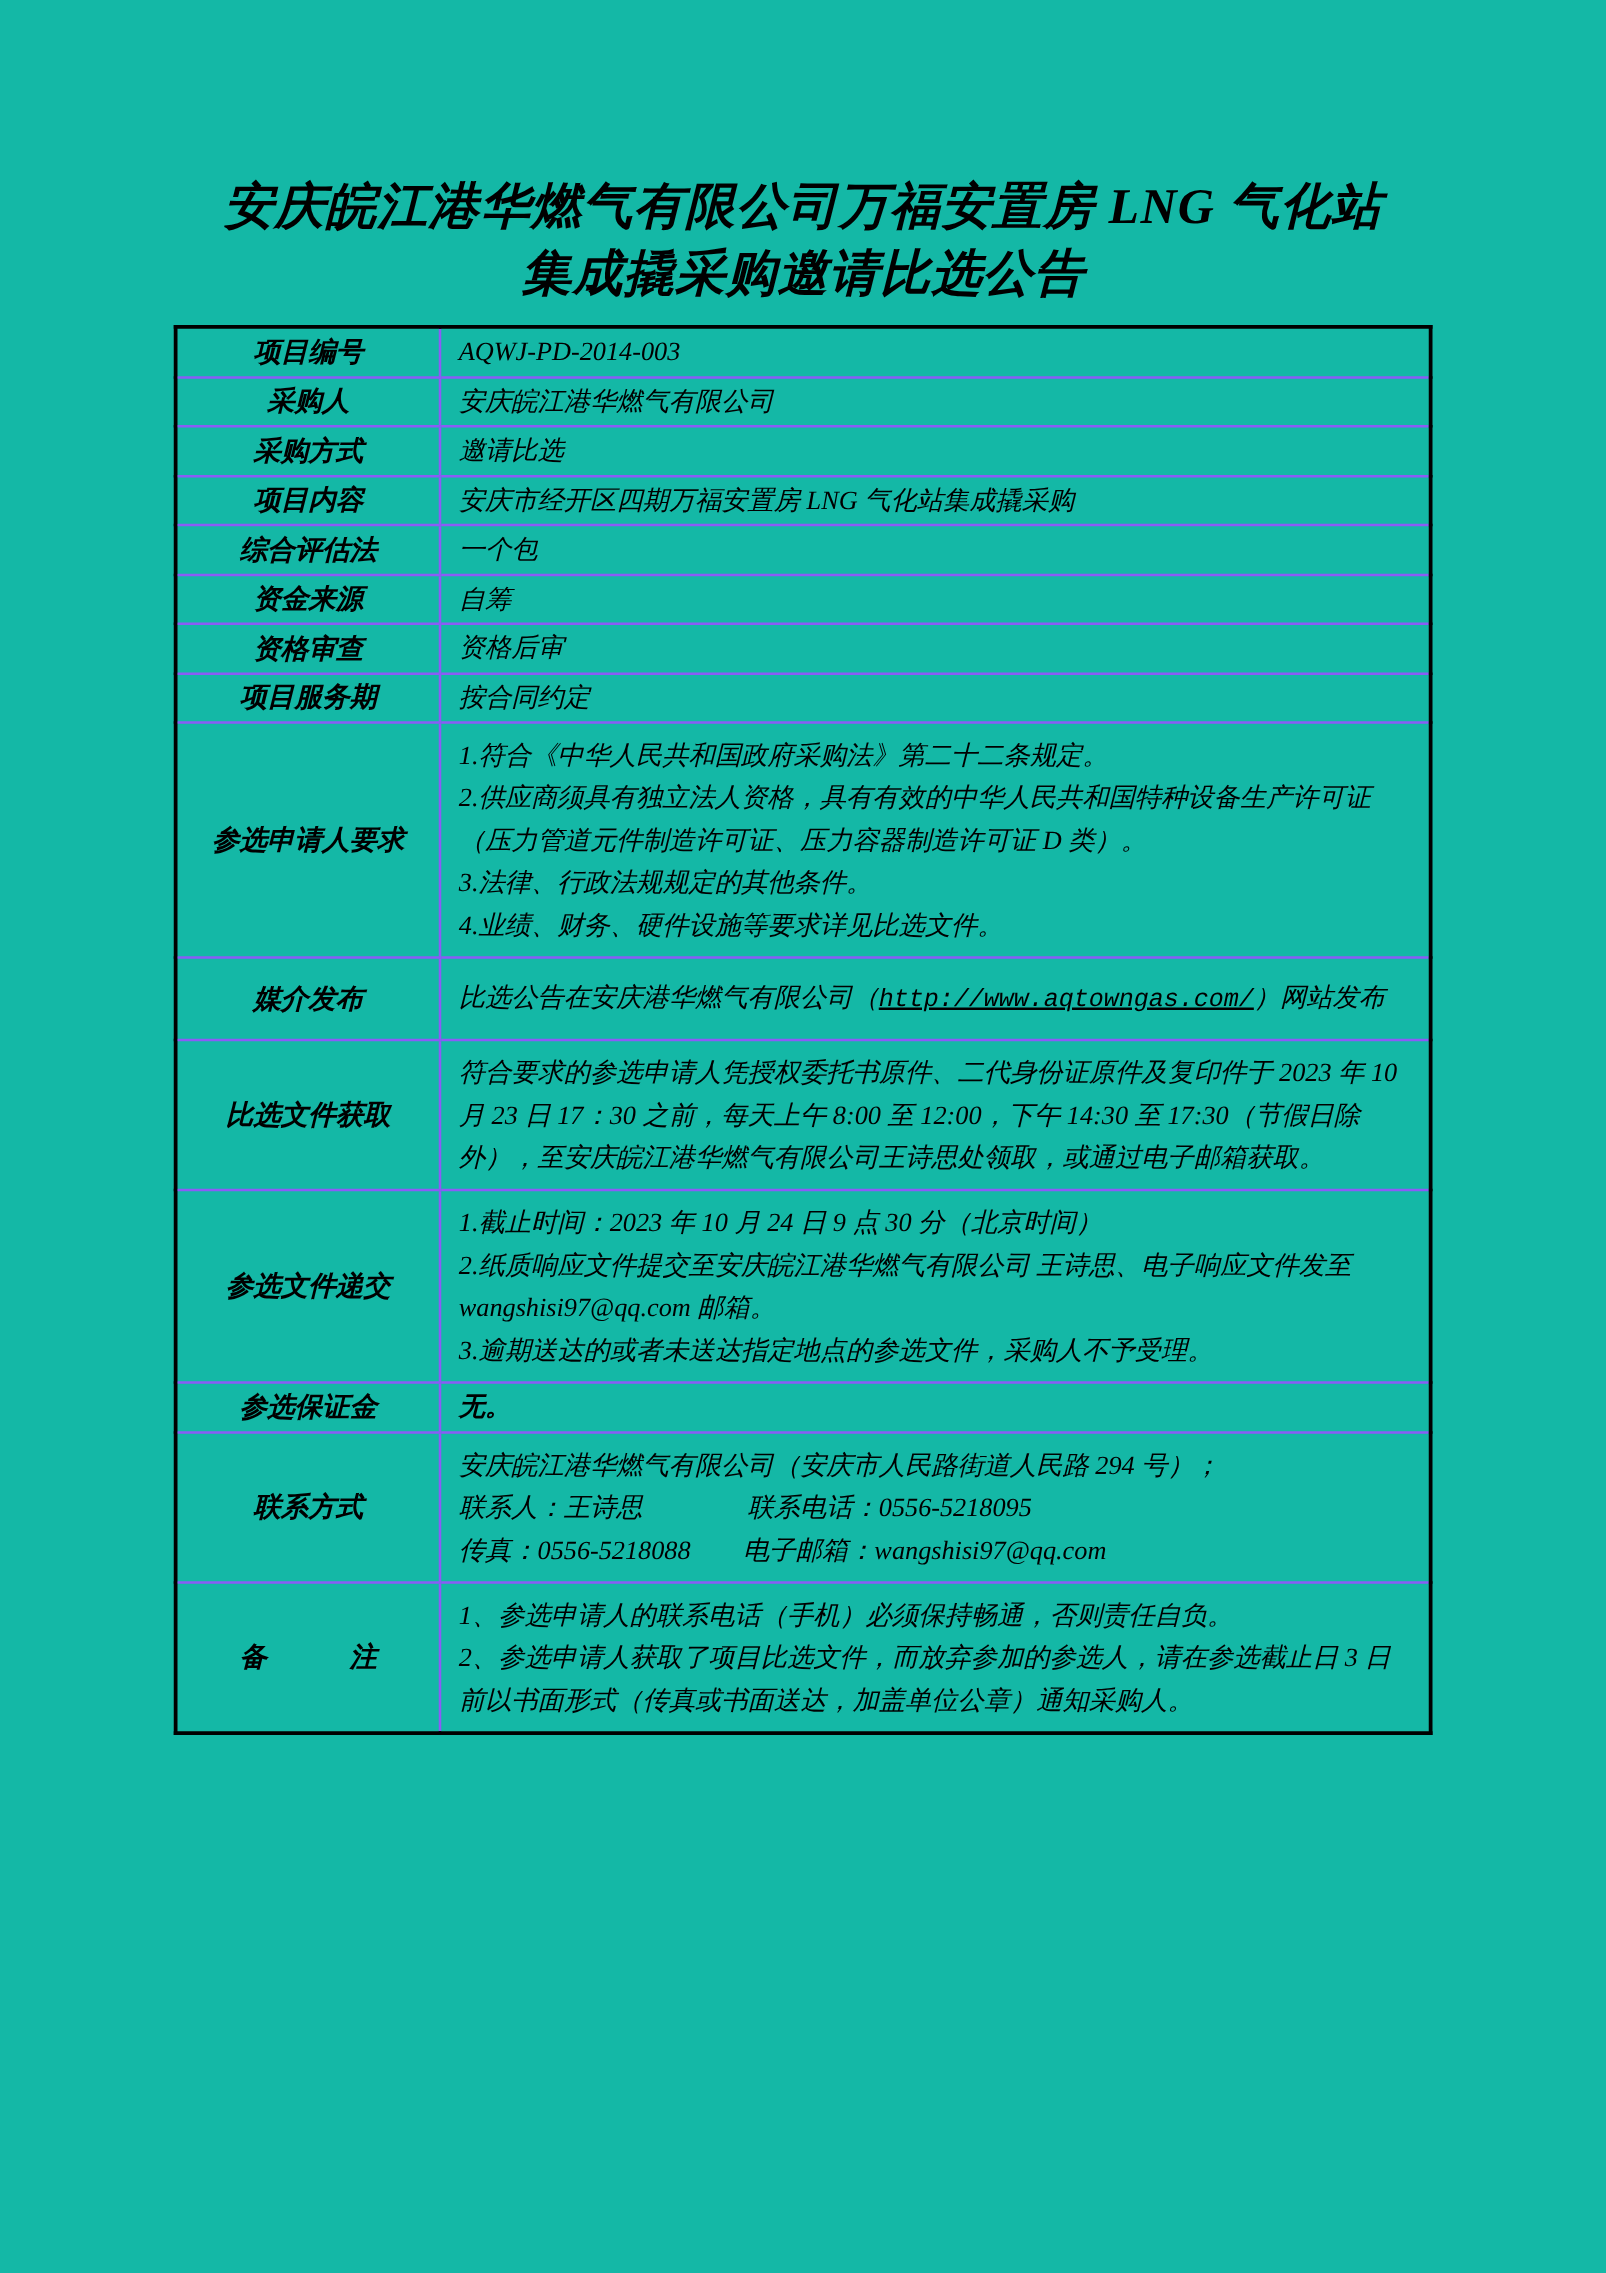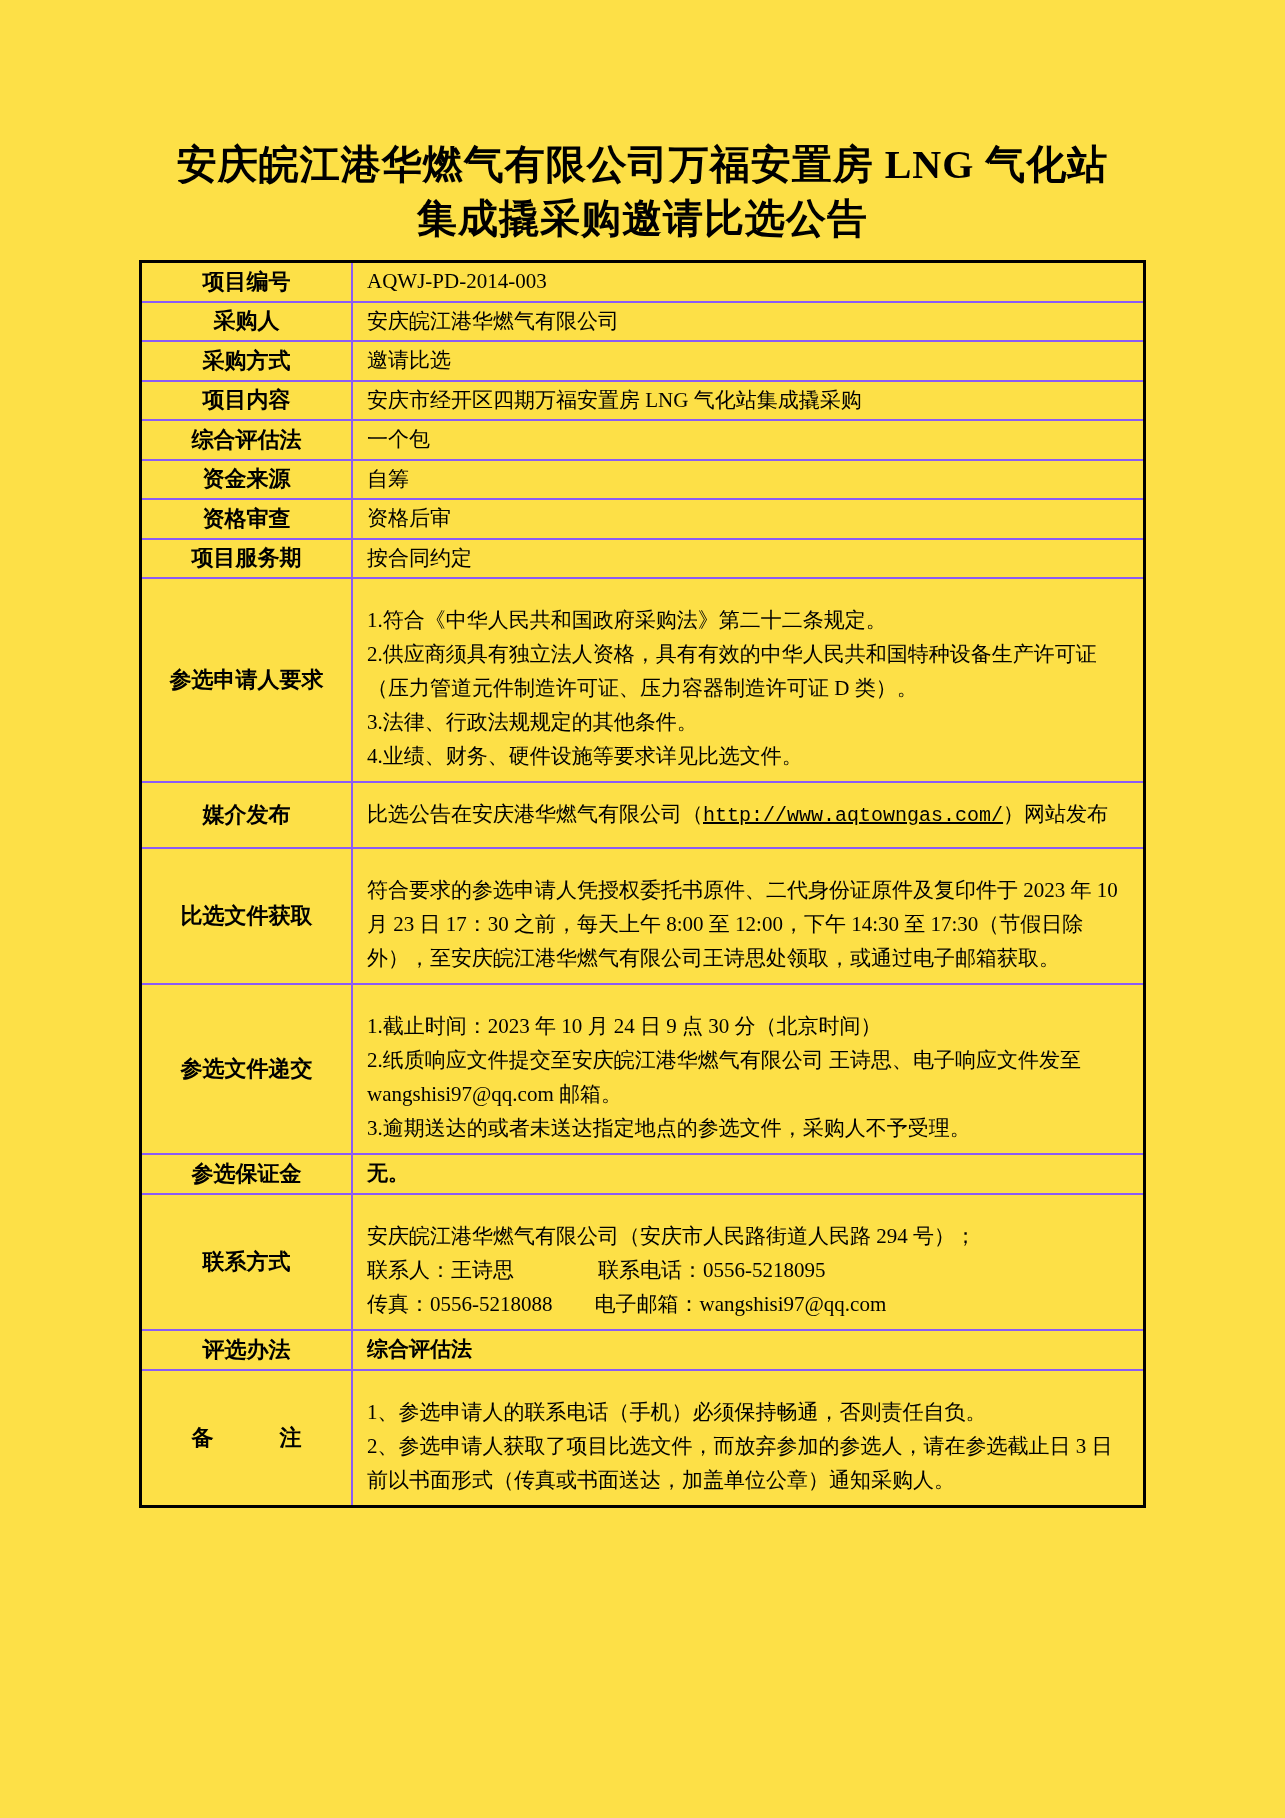--- a/index.html
+++ b/index.html
@@ -6,22 +6,23 @@
     margin: 0;
     padding: 0;
     background: #ffffff;
     color: #000000;
     font-family: "Liberation Serif", "DejaVu Serif", serif;
   }
   .page {
     position: relative;
     width: 1285px;
     height: 1818px;
-    background: #fde047;
+    background: #14b8a6;
     overflow: hidden;
+    font-style: italic;
   }
   .title-block {
     padding-top: 138px;
     text-align: center;
     font-weight: bold;
     font-size: 40px;
     line-height: 1.35;
     letter-spacing: 1px;
   }
   table.doc-table {
@@ -45,21 +46,21 @@
     line-height: 1.45;
   }
   td.value-cell {
     font-size: 21px;
     padding: 3px 14px;
     line-height: 1.5;
   }
   td.value-cell.multiline {
     white-space: pre-wrap;
     line-height: 1.62;
-    padding-top: 24px;
+    padding-top: 8px;
     padding-bottom: 8px;
     margin-top: 24px;
   }
   tr.r-simple      { height: 37px; }
   tr.r-applicant   { height: 168px; }
   tr.r-media       { height: 66px; margin-top: 12px; }
   tr.r-acquire     { height: 108px; }
   tr.r-submit      { height: 140px; }
   tr.r-evaltime    { height: 112px; }
   tr.r-deposit     { height: 38px; }
@@ -143,24 +144,20 @@
       <tr class="r-deposit">
         <td class="label-cell">参选保证金</td>
         <td class="value-cell bold-value">无。</td>
       </tr>
       <tr class="r-contact">
         <td class="label-cell">联系方式</td>
         <td class="value-cell multiline">安庆皖江港华燃气有限公司（安庆市人民路街道人民路 294 号）；
 联系人：王诗思　　　　联系电话：0556-5218095
 传真：0556-5218088　　电子邮箱：wangshisi97@qq.com</td>
       </tr>
-      <tr class="r-method">
-        <td class="label-cell">评选办法</td>
-        <td class="value-cell bold-value">综合评估法</td>
-      </tr>
       <tr class="r-remarks">
         <td class="label-cell">备　　　注</td>
         <td class="value-cell multiline">1、参选申请人的联系电话（手机）必须保持畅通，否则责任自负。
 2、参选申请人获取了项目比选文件，而放弃参加的参选人，请在参选截止日 3 日前以书面形式（传真或书面送达，加盖单位公章）通知采购人。</td>
       </tr>
     </tbody>
   </table>
 
 </div>
 

